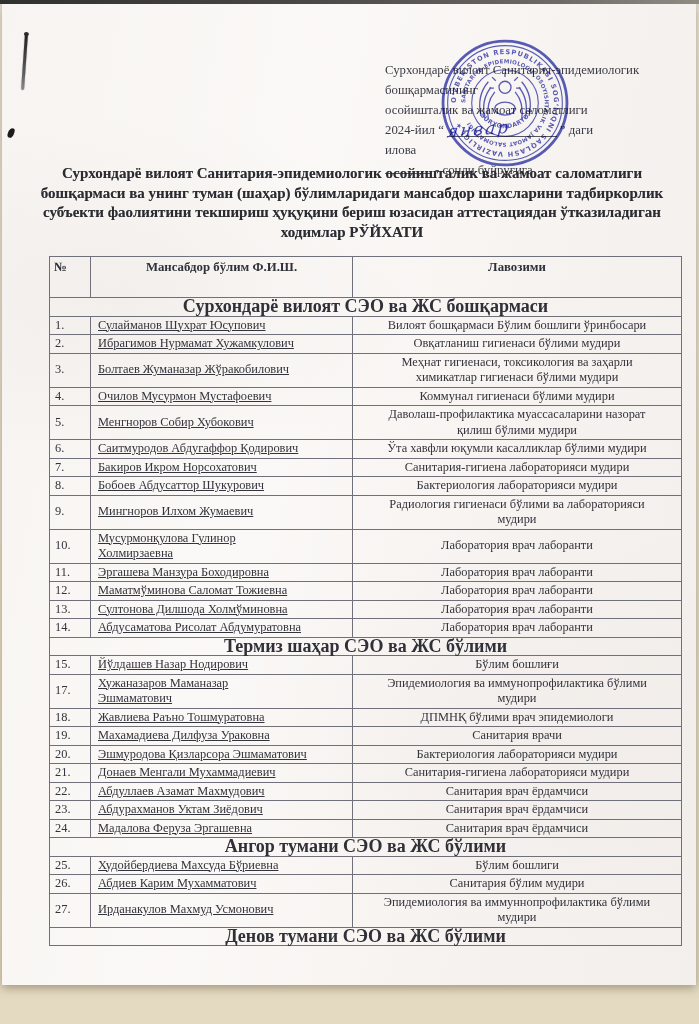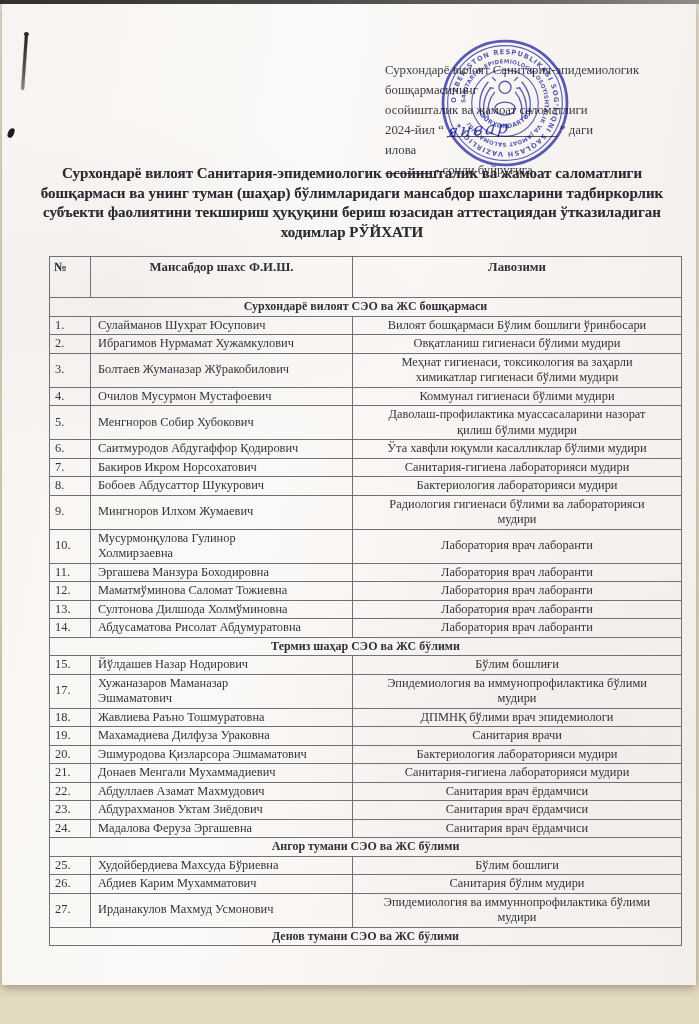--- a/index.html
+++ b/index.html
@@ -68,25 +68,25 @@
   }
   .staff-table th,.staff-table td{border:1px solid var(--table-border);}
   .staff-table{border:1.5px solid #5f5f68;}
   .staff-table th{
     font-size:12.8px;font-weight:bold;vertical-align:top;text-align:center;
     padding:3px 2px 22px;color:#2f3038;
   }
   th.col-num{width:34px;text-align:left;padding-left:4px;}
   th.col-name{width:257px;}
   .section-row td{
-    font-weight:bold;text-align:center;padding:1px 2px;font-size:12px;color:#2f3038;line-height:16px;
+    font-weight:bold;text-align:center;padding:1px 2px;font-size:18px;color:#2f3038;line-height:16px;
   }
   .staff-table td{line-height:15.5px;}
   td.num{text-align:left;padding:1px 2px 1px 5px;vertical-align:middle;}
-  td.name{padding:1px 3px 1px 7px;vertical-align:middle;white-space:pre-line;text-align:left;}
+  td.name{padding:1px 3px 1px 7px;vertical-align:middle;white-space:pre-line;text-align:left;text-decoration:underline;}
   td.pos{text-align:center;vertical-align:middle;padding:1px 8px;white-space:pre-line;}
 </style>
 </head>
 <body>
 
 <div class="page">
 
   <div class="pen-mark"></div>
   <div class="ink-dot"></div>
 
@@ -130,21 +130,21 @@
     <span>Сурхондарё вилоят Санитария-эпидемиологик осойишталик ва жамоат саломатлиги</span>
     <span>бошқармаси ва унинг туман (шаҳар) бўлимларидаги мансабдор шахсларини тадбиркорлик</span>
     <span>субъекти фаолиятини текшириш ҳуқуқини бериш юзасидан аттестациядан ўтказиладиган</span>
     <span>ходимлар РЎЙХАТИ</span>
   </div>
 
   <table class="staff-table">
       <thead>
         <tr>
           <th class="col-num">№</th>
-          <th class="col-name">Мансабдор шахс Ф.И.Ш.</th>
+          <th class="col-name">Мансабдор бўлим Ф.И.Ш.</th>
           <th class="col-pos">Лавозими</th>
         </tr>
       </thead>
       <tbody>
         <tr class="section-row">
           <td colspan="3">Сурхондарё вилоят СЭО ва ЖС бошқармаси</td>
         </tr>
         <tr>
           <td class="num">1.</td>
           <td class="name">Сулайманов Шухрат Юсупович</td>

